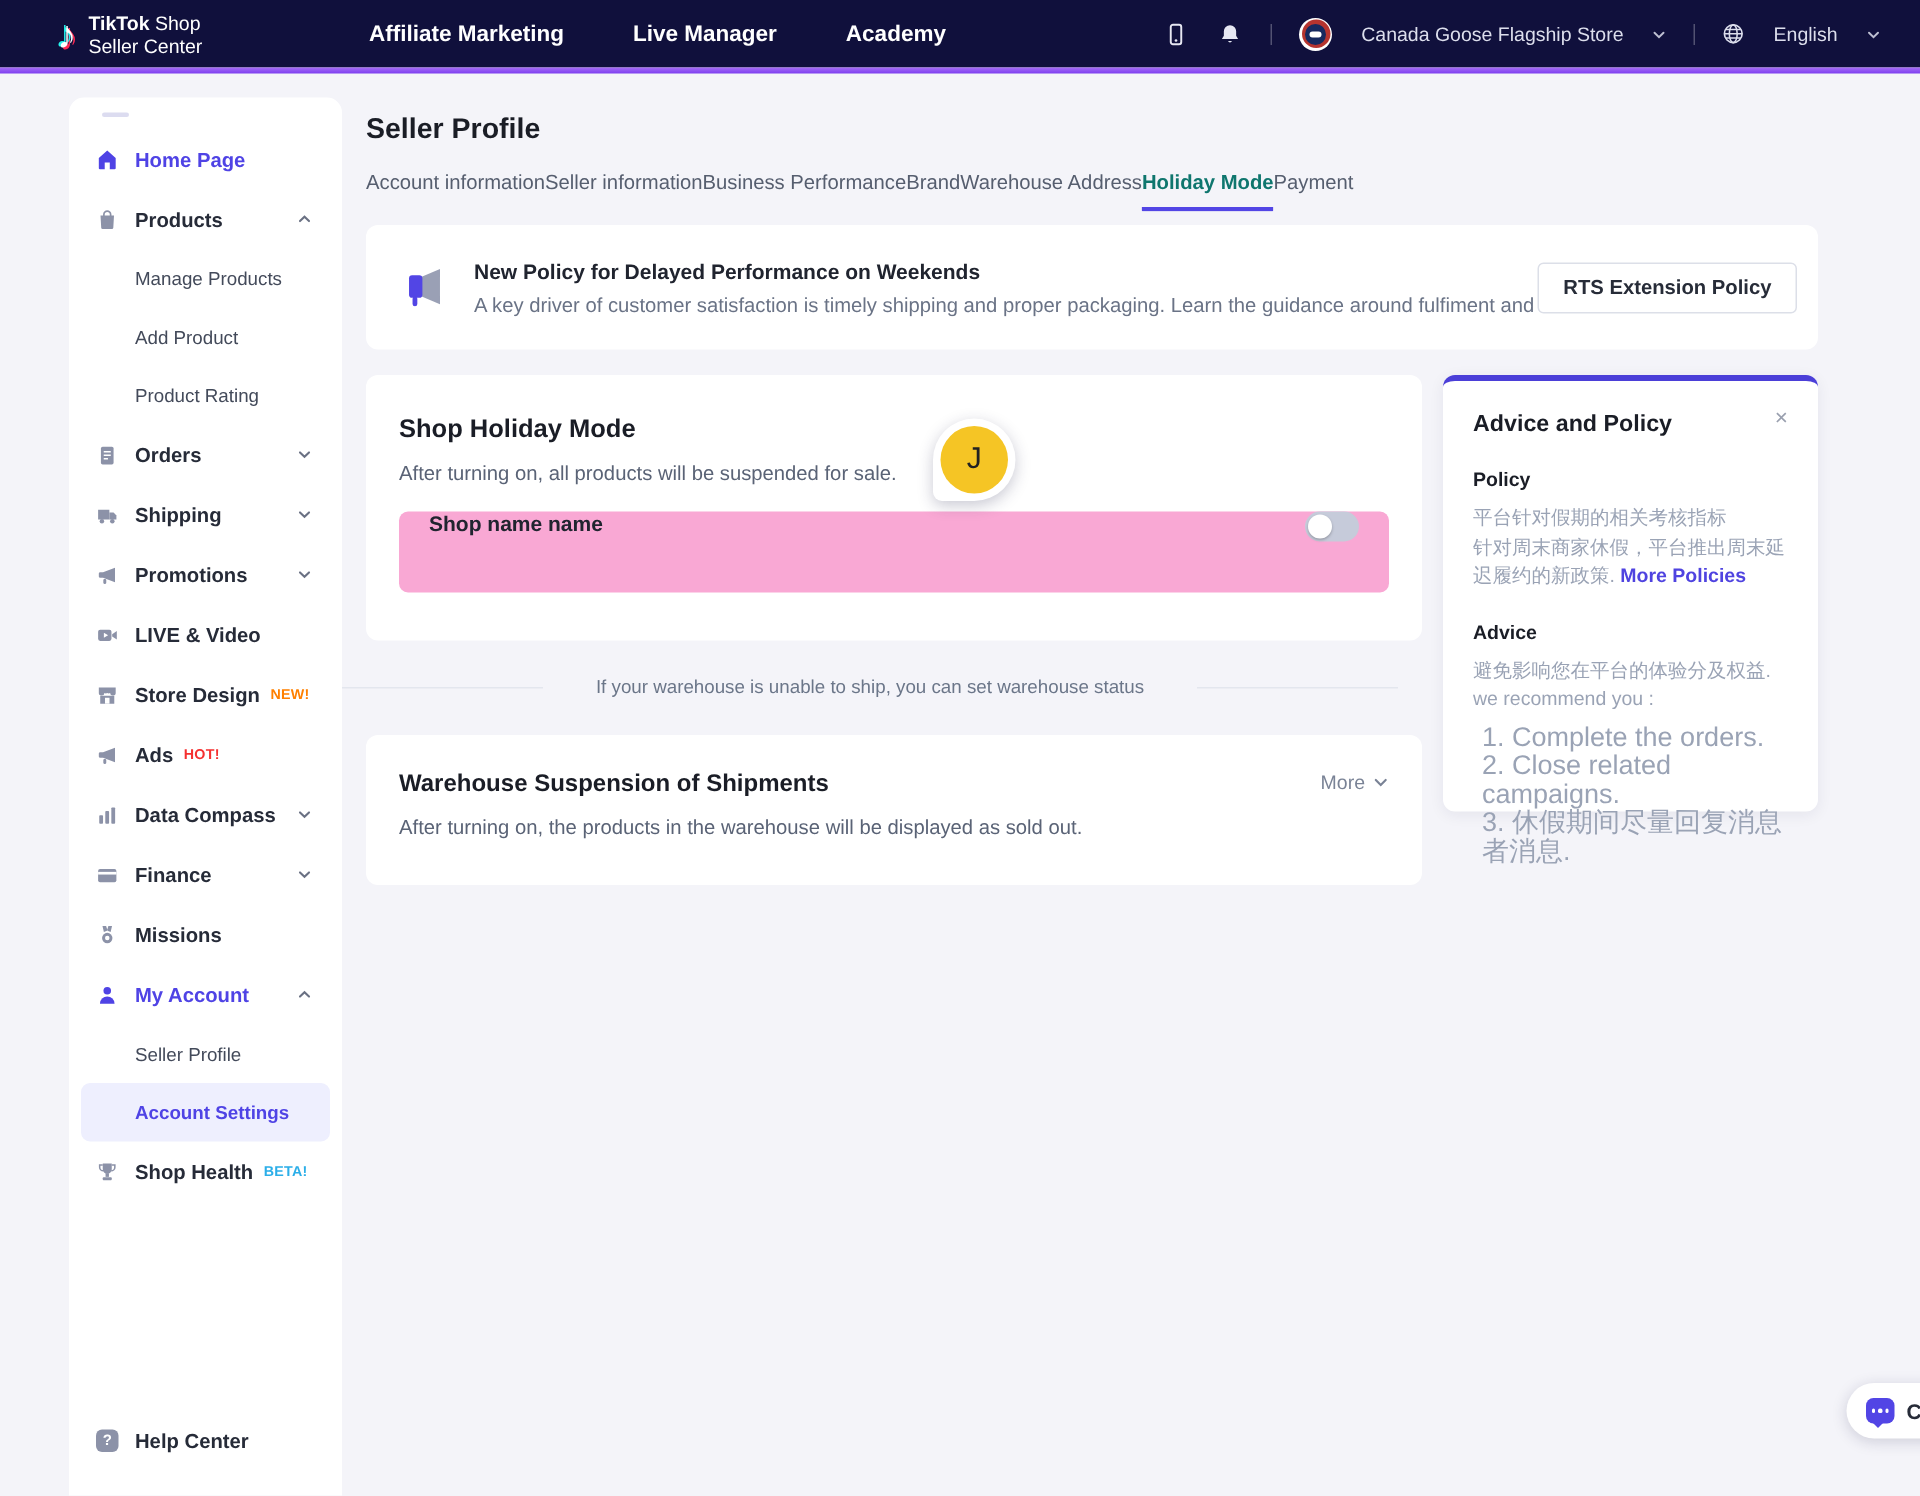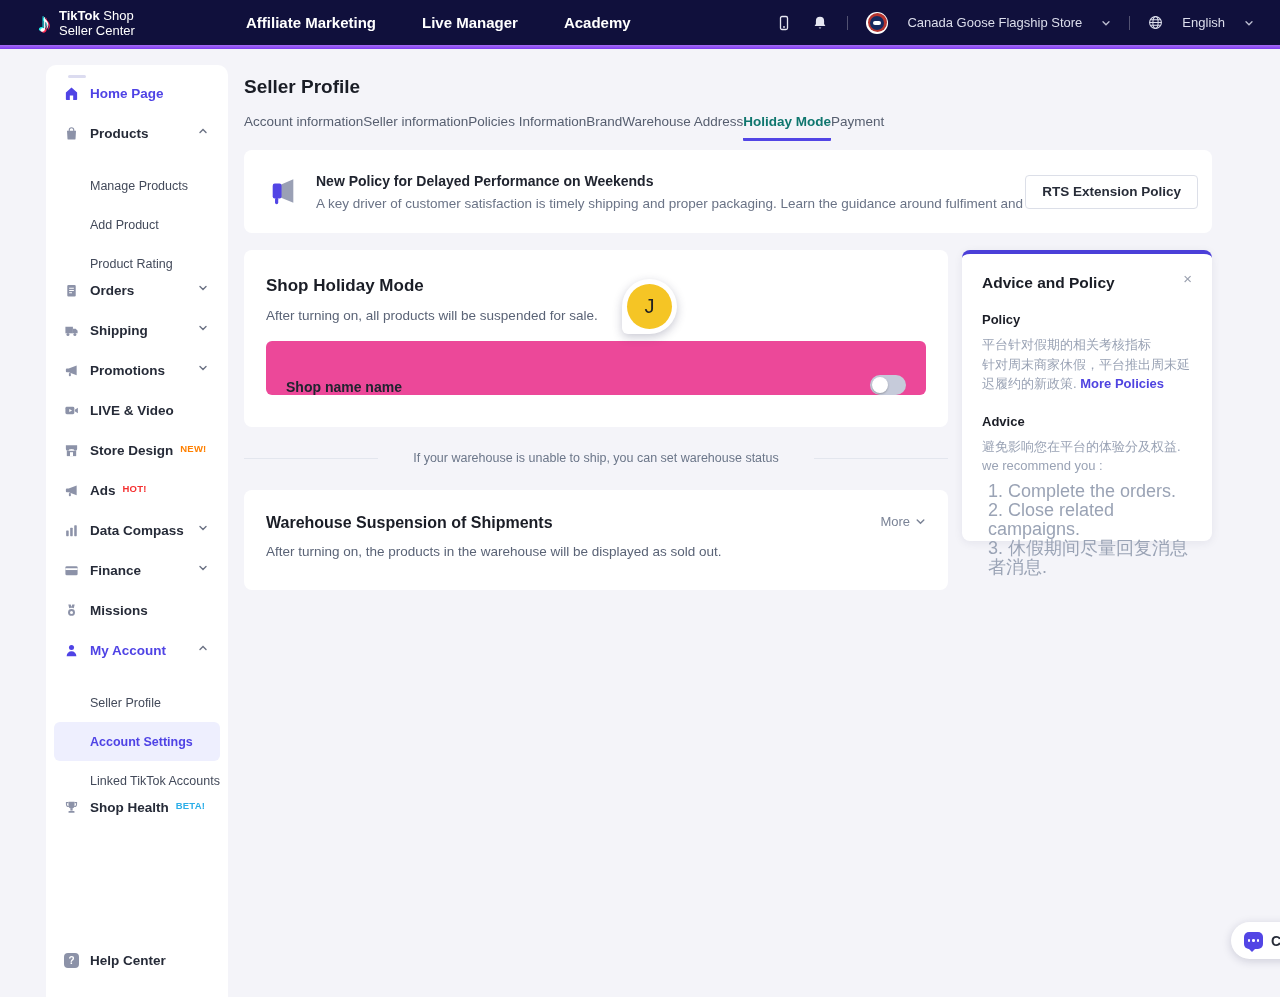--- a/index.html
+++ b/index.html
@@ -31,21 +31,21 @@
   .goose-in::after { content:""; position:absolute; left:3px; top:5px; width:8px; height:4px;
     background:#fff; border-radius:2px; }
   .chev-sm { opacity:.85; }
 
   
   .sidebar { position:absolute; left:46px; top:65px; width:182px; height:932px;
     background:#fff; border-radius:10px 10px 0 0; display:flex; flex-direction:column;
     padding-top:6px; z-index:5; }
   .scroll-dash { width:18px; height:3px; background:#DCDCF0; border-radius:2px;
     margin:4px 0 8px 22px; }
-  .side-item { height:40px; display:flex; align-items:flex-start; padding:0 20px 0 18px;
+  .side-item { height:40px; display:flex; align-items:center; padding:0 20px 0 18px;
     font-size:13.5px; font-weight:700; color:#262B38; cursor:pointer; }
   .side-item .nicon { width:15px; height:15px; margin-right:11px; color:#8C92A8;
     display:flex; align-items:center; justify-content:center; flex:0 0 auto; }
   .side-item.purple, .side-item.purple .nicon { color:#4F43E5; }
   .side-sub { height:39px; display:flex; align-items:center; padding-left:44px;
     font-size:12.5px; font-weight:400; color:#434A5A; cursor:pointer; }
   .side-sub.active { background:#EEEFFE; border-radius:6px; margin:0 8px;
     padding-left:36px; color:#4F43E5; font-weight:700; }
   .chev { margin-left:auto; color:#6A7183; display:flex; }
   .badge { font-size:9.5px; font-weight:800; margin-left:7px; letter-spacing:.2px; }
@@ -73,35 +73,35 @@
   .banner-texts { min-width:0; }
   .banner-title { font-size:14px; font-weight:700; color:#20242F; margin-bottom:7px; }
   .banner-desc { font-size:13.5px; color:#6A7386; white-space:nowrap; overflow:hidden; }
   .banner-btn { margin-left:auto; flex:0 0 auto; background:#fff; border:1px solid #DCDFE8;
     border-radius:4px; height:34px; padding:0 16px; font-size:13.5px; font-weight:700;
     color:#272C38; display:flex; align-items:center; cursor:pointer; }
 
   .holiday { left:244px; top:250px; width:704px; height:177px; padding:26px 22px; }
   .card-h1 { font-size:17px; font-weight:700; color:#1A1D26; }
   .card-sub { font-size:13.5px; color:#5A6376; margin-top:12px; }
-  .shop-row { margin-top:18px; height:54px; background:#ec4899; border-radius:6px;
-    display:flex; align-items:flex-end; padding:0 20px; }
+  .shop-row { margin-top:18px; height:54px; background:#f9a8d4; border-radius:6px;
+    display:flex; align-items:flex-start; padding:0 20px; }
   .shop-row-label { font-size:14px; font-weight:700; color:#20242F; }
   .toggle { margin-left:auto; width:36px; height:20px; background:#C6CBDA; border-radius:10px;
     position:relative; cursor:pointer; }
   .toggle::after { content:""; position:absolute; left:2px; top:2px; width:16px; height:16px;
     background:#fff; border-radius:50%; box-shadow:0 1px 2px rgba(0,0,0,.25); }
 
   .cursor-pin { position:absolute; left:622px; top:279px; width:55px; height:55px;
     background:#fff; border-radius:50% 50% 50% 6px; box-shadow:0 3px 10px rgba(40,40,80,.25);
     display:flex; align-items:center; justify-content:center; z-index:8; }
   .cursor-circle { width:45px; height:45px; border-radius:50%; background:#F5C525;
     display:flex; align-items:center; justify-content:center; font-size:20px; color:#222; }
 
-  .mid-divider { position:absolute; left:244px; top:450px; width:704px; height:16px;
+  .mid-divider { position:absolute; left:228px; top:450px; width:704px; height:16px;
     display:flex; align-items:center; }
   .mid-divider .line { width:134px; height:1px; background:#E3E6EE; }
   .mid-divider .txt { flex:1; text-align:center; font-size:12.5px; color:#6B7689; }
 
   .warehouse { left:244px; top:490px; width:704px; height:100px; padding:24px 22px; }
   .wh-head { display:flex; align-items:flex-start; }
   .wh-title { font-size:16px; font-weight:700; color:#1A1D26; }
   .more-link { margin-left:auto; display:flex; align-items:center; gap:5px; font-size:13px;
     color:#7A8396; cursor:pointer; }
 
@@ -357,23 +357,20 @@
           <path d="M2 6.4 5 3.5 8 6.4" stroke="currentColor" stroke-width="1.4" fill="none" stroke-linecap="round"></path>
         </svg>
       </span>
   </div>
   <div class="side-sub">
       <span>Seller Profile</span>
     </div>
   <div class="side-sub active">
       <span>Account Settings</span>
     </div>
-  <div class="side-sub">
-      <span>Linked TikTok Accounts</span>
-    </div>
 
   <div class="side-item">
     <span class="nicon">
         <svg width="15" height="15" viewBox="0 0 16 16" fill="currentColor">
           <path d="M4.8 1.8h6.4v4.1a3.2 3.2 0 0 1-6.4 0Z"></path>
           <path d="M4.8 2.8H2.6v1.6a2.6 2.6 0 0 0 2.6 2.6M11.2 2.8h2.2v1.6a2.6 2.6 0 0 1-2.6 2.6" fill="none" stroke="currentColor" stroke-width="1.1"></path>
           <rect x="6.8" y="8.7" width="2.4" height="2.6"></rect>
           <rect x="4.8" y="11.6" width="6.4" height="2" rx="0.6"></rect>
         </svg>
       </span>
@@ -386,21 +383,21 @@
     <span class="help-ic">?</span>
     <span>Help Center</span>
   </div>
 </div>
 
 <div class="main-title">Seller Profile</div>
 
 <div class="tabs">
   <span class="tab">Account information</span>
   <span class="tab">Seller information</span>
-  <span class="tab">Policies Information</span>
+  <span class="tab">Business Performance</span>
   <span class="tab">Brand</span>
   <span class="tab">Warehouse Address</span>
   <span class="tab active">Holiday Mode</span>
   <span class="tab">Payment</span>
 </div>
 
 <div class="card banner">
   <svg class="banner-icon" viewBox="0 0 30 32">
     <polygon points="13,8 26,2.5 26,27.5 13,22" fill="#9AA0B5"></polygon>
     <rect x="4" y="7" width="9.5" height="16" rx="2.2" fill="#5245E5"></rect>

